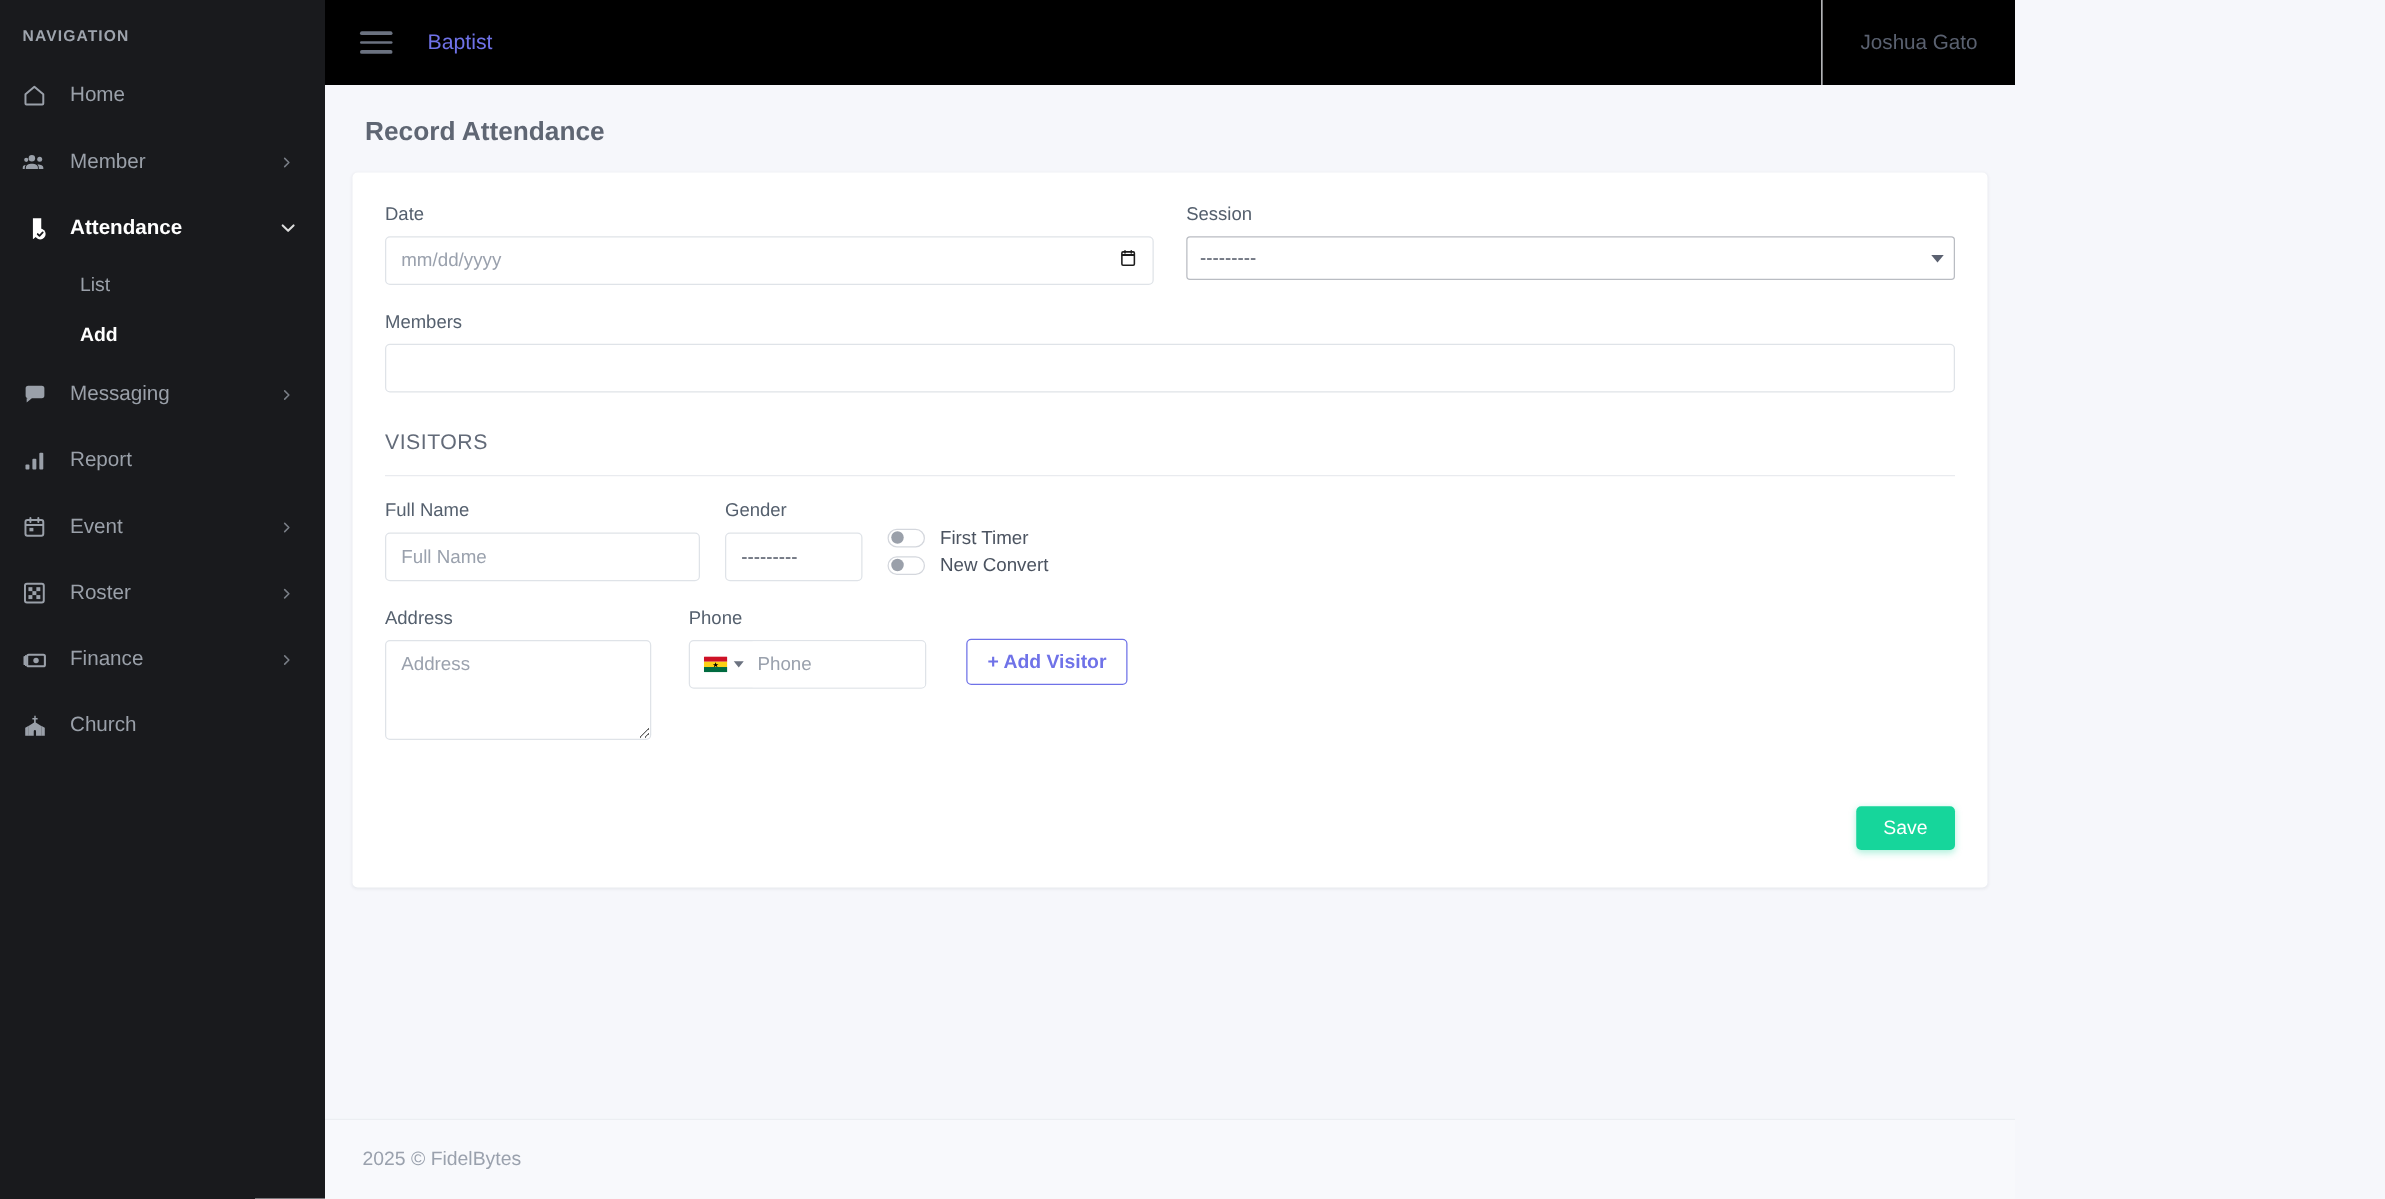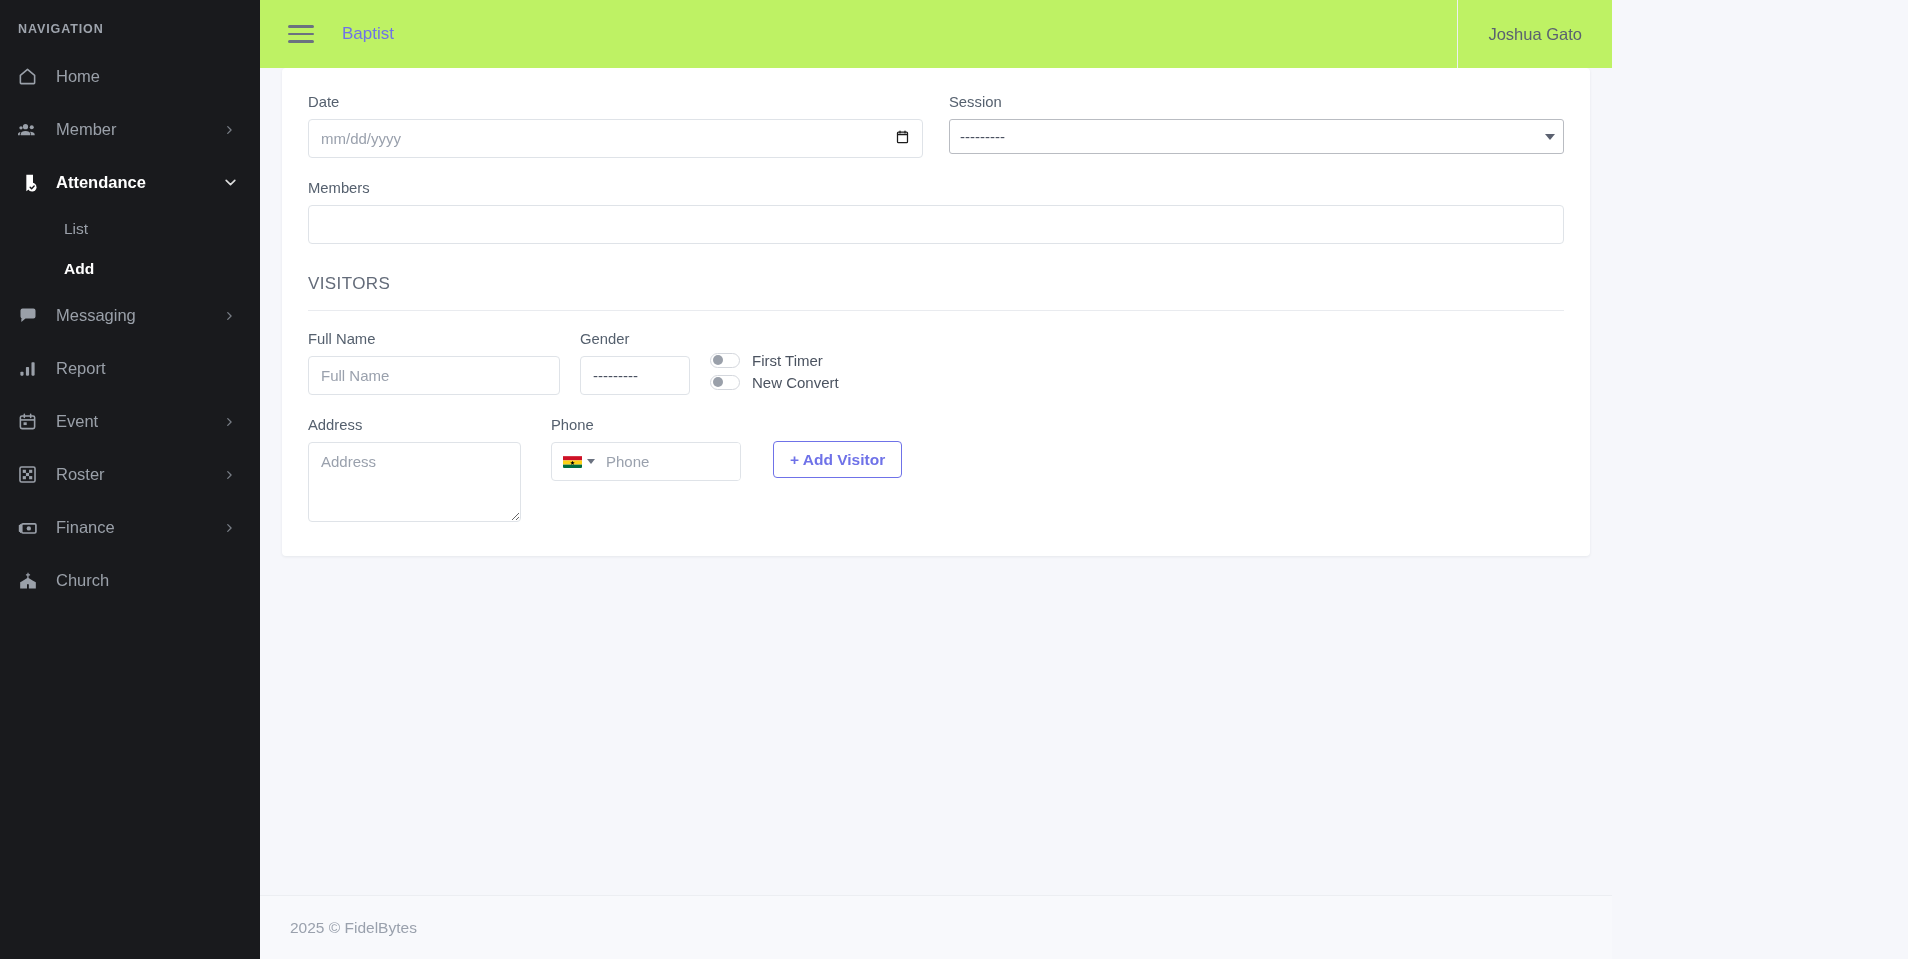--- a/index.html
+++ b/index.html
@@ -51,21 +51,21 @@
     font-size: 15.5px;
     cursor: pointer;
   }
   .sub-item.active { color: #ffffff; font-weight: 700; }
 
   
   .main { flex: 1 1 auto; display: flex; flex-direction: column; height: 959px; background: #f6f7fb; }
 
   .topbar {
     height: 68px; flex: 0 0 68px;
-    background: #bef264;
+    background: #000000;
     display: flex; align-items: center;
     padding: 0 0 0 28px;
   }
   .burger { width: 26px; cursor: pointer; display: flex; flex-direction: column; gap: 5px; }
   .burger i { display: block; height: 2.6px; background: #6b7280; border-radius: 2px; }
   .brand {
     color: #6f72e8;
     font-size: 17px;
     margin-left: 28px;
     cursor: pointer;
@@ -374,20 +374,21 @@
           <i></i>
         </div>
       <div class="brand">Baptist</div>
       <div class="topbar-right">
         <div class="tb-divider"></div>
         <div class="username">Joshua Gato</div>
       </div>
     </header>
 
     <div class="content">
+      <div class="page-title">Record Attendance</div>
 
       <div class="card">
 
         <div class="row">
           <div style="flex:1 1 0;">
             <div class="field-label">Date</div>
             <div class="date-wrap">
               <input class="inp" type="text" placeholder="mm/dd/yyyy" style="">
               <span class="cal-ic">
                 <svg width="15" height="16" viewBox="0 0 24 24" fill="none">
@@ -466,20 +467,23 @@
               </span>
               <input class="phone-inp" type="text" placeholder="Phone" style="">
             </div>
           </div>
 
           <div class="col-addbtn">
             <button class="add-visitor">+ Add Visitor</button>
           </div>
         </div>
 
+        <div class="save-row">
+          <button class="save-btn">Save</button>
+        </div>
 
       </div>
     </div>
 
     <footer class="footer">
       <span>2025 © FidelBytes</span>
     </footer>
   </div>
 </div>
 

